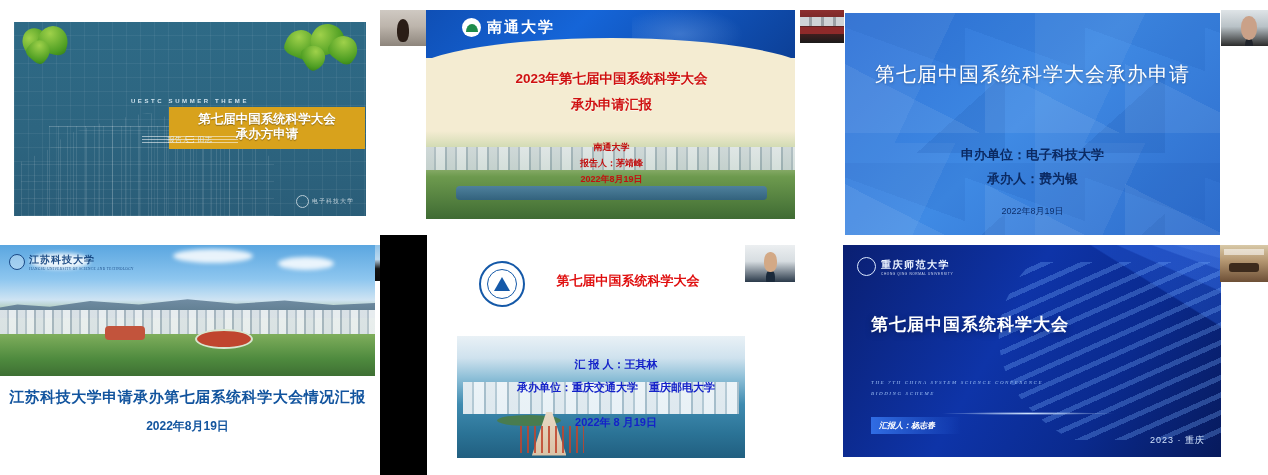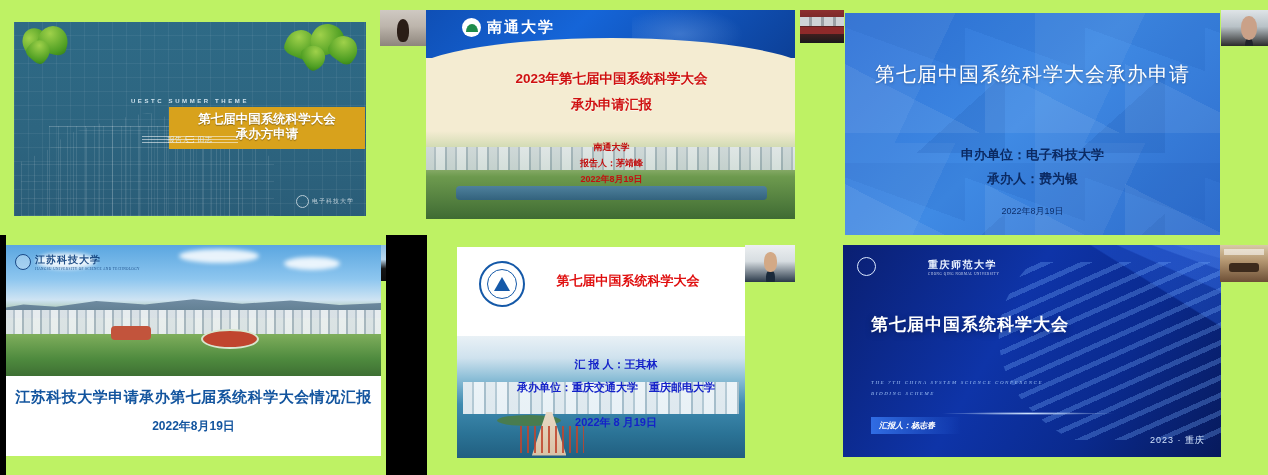--- a/index.html
+++ b/index.html
@@ -1,19 +1,19 @@
 <!DOCTYPE html>
 <html><head>
 <meta charset="utf-8">
 <style>
   html,body{margin:0;padding:0;background:#000;}
   body{width:1268px;height:475px;overflow:hidden;font-family:"Liberation Sans","DejaVu Sans",sans-serif;}
   .stage{position:relative;width:1268px;height:475px;background:#000;}
 
-  .tile{position:absolute;overflow:hidden;background:#bef264;}
+  .tile{position:absolute;overflow:hidden;background:#ffffff;}
   .slide{position:absolute;overflow:hidden;}
   .cam{position:absolute;overflow:hidden;background:#101015;}
 
   
   .t1-slide{background:#2d6782;}
   .t1-blue{position:absolute;inset:0;
     background:
       linear-gradient(0deg, rgba(255,255,255,.055) 1px, transparent 1px),
       linear-gradient(90deg, rgba(255,255,255,.055) 1px, transparent 1px),
       linear-gradient(180deg,#2e6a86 0%,#2d6580 55%,#2a5d78 100%);
@@ -146,21 +146,21 @@
       linear-gradient(196deg,rgba(130,180,255,.25) 0 4%,transparent 4.4%),
       linear-gradient(212deg,rgba(40,95,220,.45) 0 18%,transparent 18.4%);
     background-size:100% 100%;}
   .t6-swoosh{position:absolute;right:-6%;top:8%;width:72%;height:84%;
     background:repeating-linear-gradient(-24deg,rgba(120,175,255,.30) 0 5px,transparent 5px 16px);
     clip-path:ellipse(62% 70% at 72% 42%);}
   .t6-glow{position:absolute;left:26%;bottom:20%;width:46%;height:3px;border-radius:50%;
     background:radial-gradient(ellipse at center,#cfe4ff,rgba(110,170,255,0) 70%);}
   .t6-logo{position:absolute;left:14px;top:12px;display:flex;align-items:center;gap:5px;}
   .t6-logo .ring{width:17px;height:17px;border-radius:50%;border:1.4px solid #dce9ff;}
-  .t6-logo .nm{color:#eaf2ff;font-size:10px;font-weight:bold;letter-spacing:1.5px;font-family:Liberation Serif, serif;margin-left:47px;}
+  .t6-logo .nm{color:#eaf2ff;font-size:10px;font-weight:bold;letter-spacing:1.5px;font-family:Liberation Sans, sans-serif;}
   .t6-logo .en{display:block;font-size:3.2px;letter-spacing:.6px;font-weight:normal;opacity:.85;}
   .t6-h1{position:absolute;left:28px;top:68px;color:#fff;font-weight:bold;font-size:17px;
     letter-spacing:1px;text-shadow:0 2px 6px rgba(0,0,0,.35);font-family:"Liberation Serif",serif;}
   .t6-h2{position:absolute;left:28px;top:96px;color:#fff;font-weight:bold;font-size:24px;
     letter-spacing:5px;text-shadow:0 2px 8px rgba(0,0,0,.4);font-family:"Liberation Serif",serif;}
   .t6-en{position:absolute;left:28px;top:132px;color:#9dc0f5;font-size:5px;letter-spacing:1.6px;
     line-height:2.2;font-style:italic;font-family:"Liberation Serif",serif;}
   .t6-badge{position:absolute;left:28px;top:172px;background:linear-gradient(90deg,rgba(60,130,255,.75),rgba(60,130,255,0));
     color:#fff;font-size:8px;font-weight:bold;padding:3px 26px 3px 8px;font-style:italic;}
   .t6-foot{position:absolute;right:16px;bottom:10px;color:#cfe0fb;font-size:9px;letter-spacing:1px;}
@@ -264,21 +264,21 @@
       <div class="t3-poly"></div>
       <div class="t3-title">第七届中国系统科学大会承办申请</div>
       <div class="t3-meta">
         <div>申办单位：电子科技大学</div>
         <div>承办人：费为银</div>
       </div>
       <div class="t3-date">2022年8月19日</div>
     </div>
   </div>
 
-  <div class="tile" style="left:6px;top:235px;width:380px;height:240px;">
+  <div class="tile" style="left:0;top:235px;width:380px;height:240px;">
     <div class="slide t4-slide" style="left:0px;top:10px;width:375px;height:211px;">
       <div class="t4-photo">
         <div class="t4-cloud" style="left:8%;top:6%;width:60px;height:16px;"></div>
         <div class="t4-cloud" style="left:46%;top:3%;width:80px;height:14px;"></div>
         <div class="t4-cloud" style="left:74%;top:9%;width:56px;height:13px;"></div>
         <div class="t4-hill"></div>
         <div class="t4-city"></div>
         <div class="t4-field"></div>
         <div class="t4-roof"></div>
         <div class="t4-track"></div>

